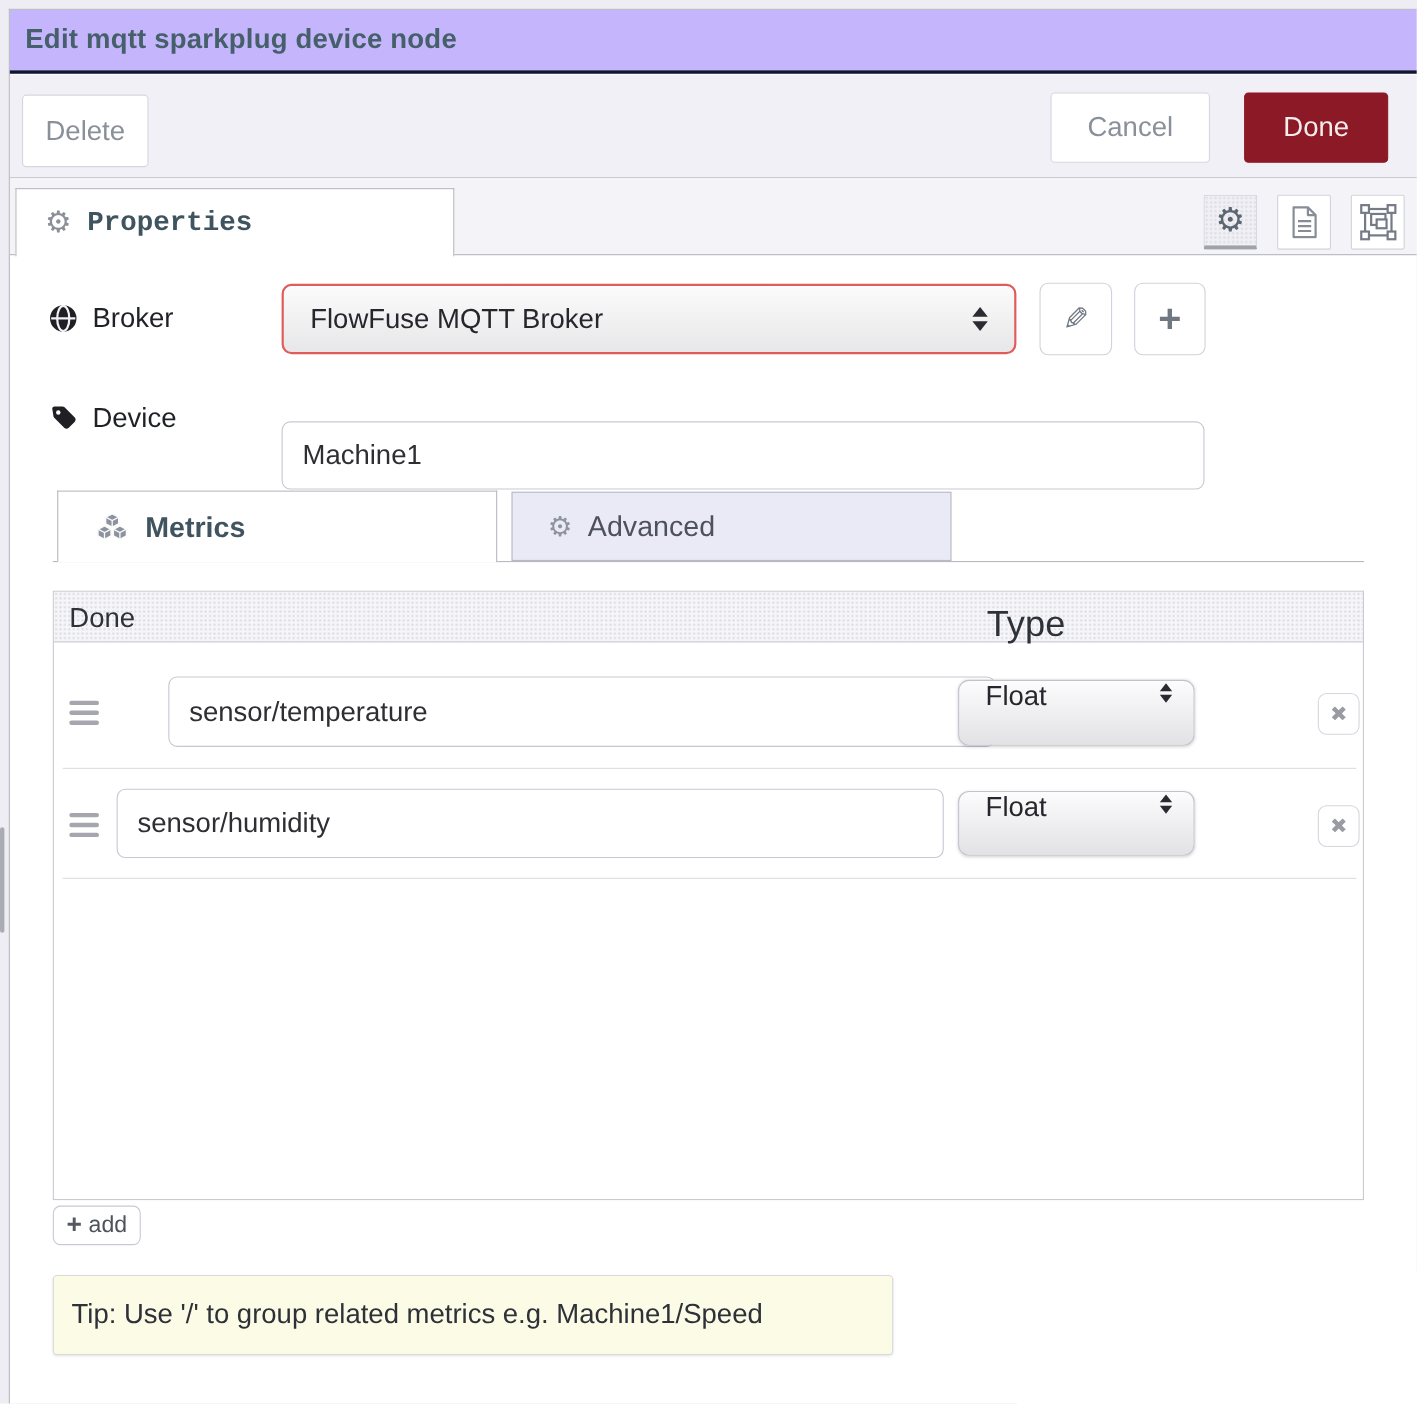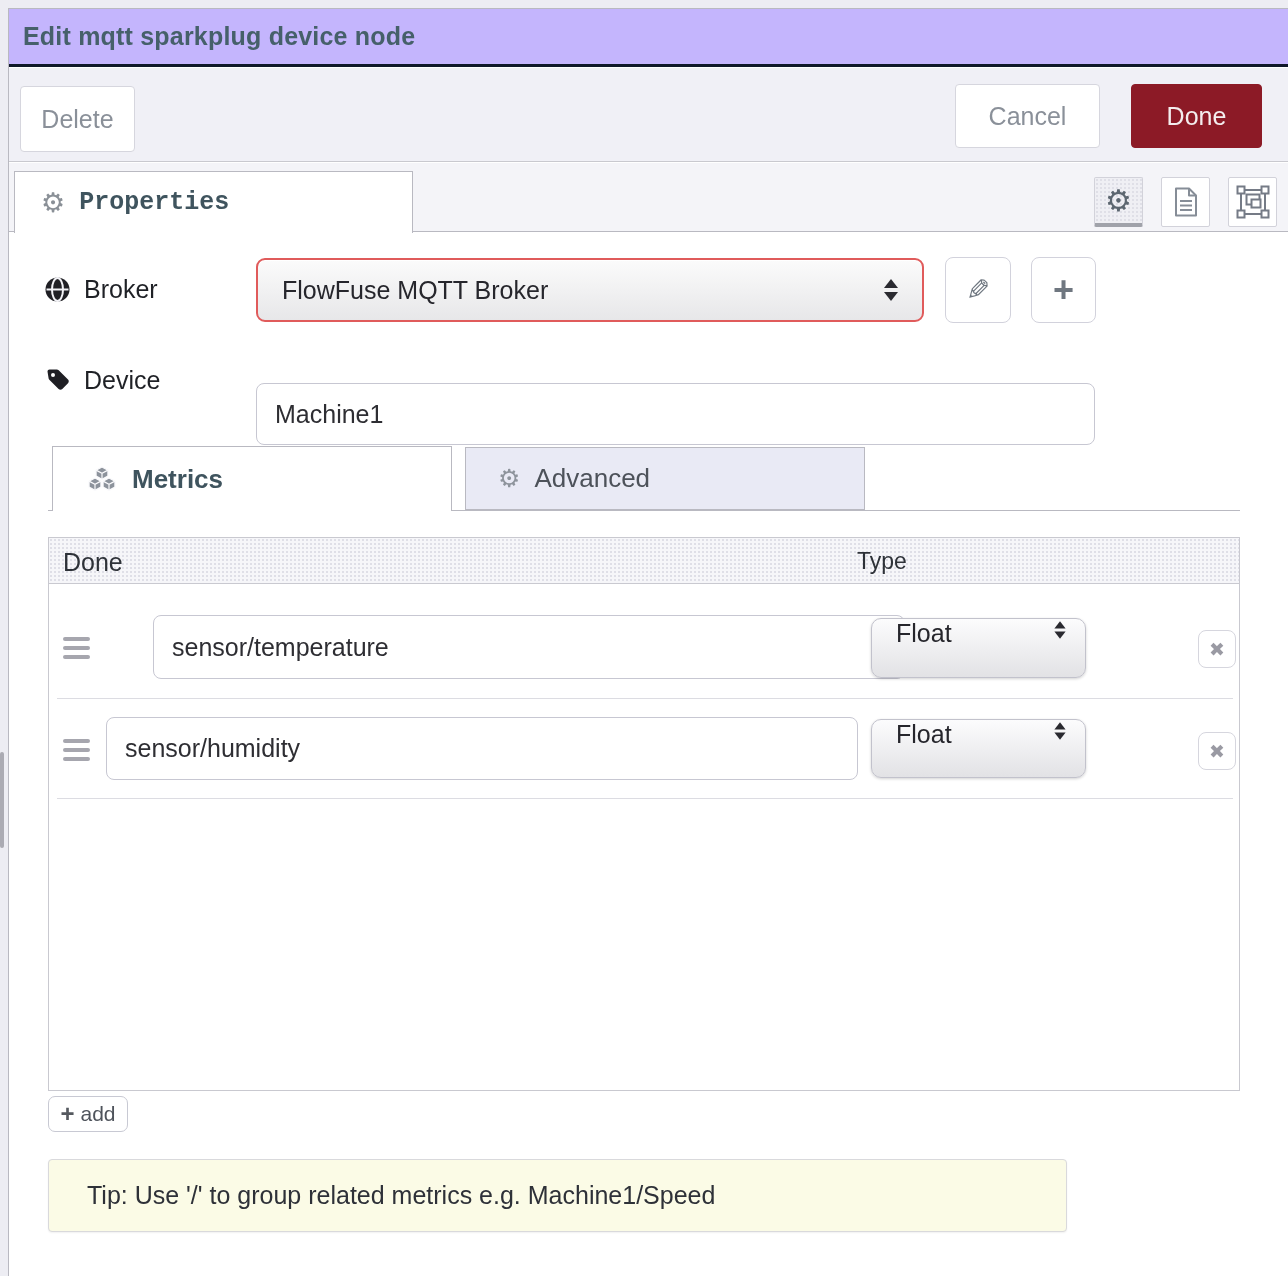--- a/index.html
+++ b/index.html
@@ -52,36 +52,36 @@
   .metrics-tab { position:absolute; left:52px; top:446px; width:400px; height:65px; background:#fff; border:1px solid #B9B9C1; border-bottom:none; display:flex; align-items:center; padding-left:34px; gap:15px; z-index:2; cursor:pointer; }
   .metrics-tab .tab-label { font-size:26px; font-weight:700; color:#3F545E; }
   .advanced-tab { position:absolute; left:465px; top:447px; width:400px; height:63px; background:#E9EAF5; border:1px solid #B9B9C1; display:flex; align-items:center; padding-left:32px; gap:14px; z-index:0; cursor:pointer; }
   .advanced-tab .tab-label { font-size:26px; color:#4D525A;text-align:right; }
   .advanced-tab .gear-glyph { color:#8E949C; font-size:25px; }
 
   
   .metrics-table { position:absolute; left:48px; top:537px; width:1192px; height:554px; border:1px solid #C9C9D0; background:#fff; }
   .table-head { position:absolute; left:0; top:0; width:100%; height:46px; background-color:#F6F6F9; background-image:radial-gradient(#DFDFE7 1px, rgba(0,0,0,0) 1.2px); background-size:4px 4px; border-bottom:1px solid #C9C9D0; }
   .th-name { position:absolute; left:14px; top:10px; font-size:25px; color:#2E3238; }
-  .th-type { position:absolute; left:808px; top:10px; font-size:23px; color:#2E3238;text-align:center; }
+  .th-type { position:absolute; left:848px; top:10px; font-size:33px; color:#2E3238;text-align:center; }
   .drag-handle { position:absolute; width:27px; cursor:grab; }
   .drag-handle i { display:block; width:27px; height:4px; background:#A6A6AE; border-radius:2px; margin-bottom:5px; }
   .drag-handle i:last-child { margin-bottom:0; }
   .mini-select { position:absolute; width:215px; height:60px; border:1px solid #C2C2CC; border-radius:10px; background:linear-gradient(#FCFCFD,#E2E2E5); box-shadow:0 1px 3px rgba(0,0,0,.18); display:flex; align-items:flex-start; padding:0 18px 0 24px; cursor:pointer; }
   .mini-select .val { font-size:25px; color:#26262C; flex:1; }
   .mini-select .arrows { transform:scale(.8); }
   .x-btn { position:absolute; width:38px; height:38px; background:#fff; border:1px solid #D6D6DE; border-radius:8px; display:flex; align-items:center; justify-content:center; cursor:pointer; }
   .x-btn .uni { color:#9A9AA3; font-size:19px; }
   .row-divider { position:absolute; left:8px; width:1176px; height:1px; background:#DCDCE2; }
 
   
   .add-btn { position:absolute; left:48px; top:1096px; width:80px; height:36px; background:#fff; border:1px solid #C8C9D3; border-radius:7px; display:flex; align-items:center; justify-content:center; gap:6px; cursor:pointer; }
   .add-btn .add-plus { font-size:24px; font-weight:700; color:#55595F; line-height:1; }
   .add-btn .add-label { font-size:21px; color:#4E535B; }
-  .tip-box { position:absolute; left:48px; top:1159px; width:1019px; height:73px; background:#FBFBE6; border:1px solid #D9D9DC; border-radius:4px; display:flex; align-items:center; padding-left:38px; box-shadow:0 1px 2px rgba(0,0,0,.06); }
+  .tip-box { position:absolute; left:48px; top:1159px; width:764px; height:73px; background:#FBFBE6; border:1px solid #D9D9DC; border-radius:4px; display:flex; align-items:center; padding-left:16px; box-shadow:0 1px 2px rgba(0,0,0,.06); }
   .tip-box .tip-text { font-size:25px; color:#2E3138; }
 </style>
 </head>
 <body>
 
 <div class="page">
 
   <div class="dialog-bg"></div>
   <div class="dialog-border-left"></div>
   <div class="dialog-border-top"></div>

